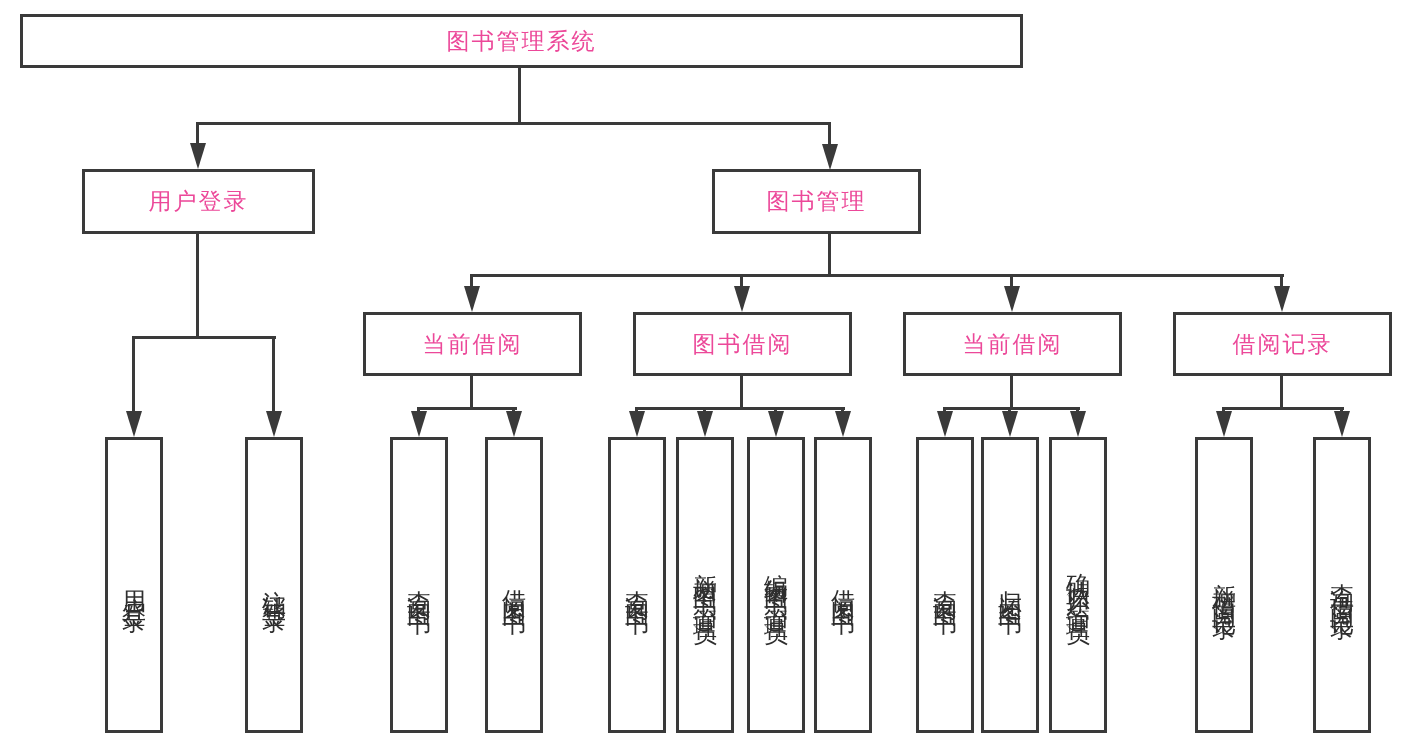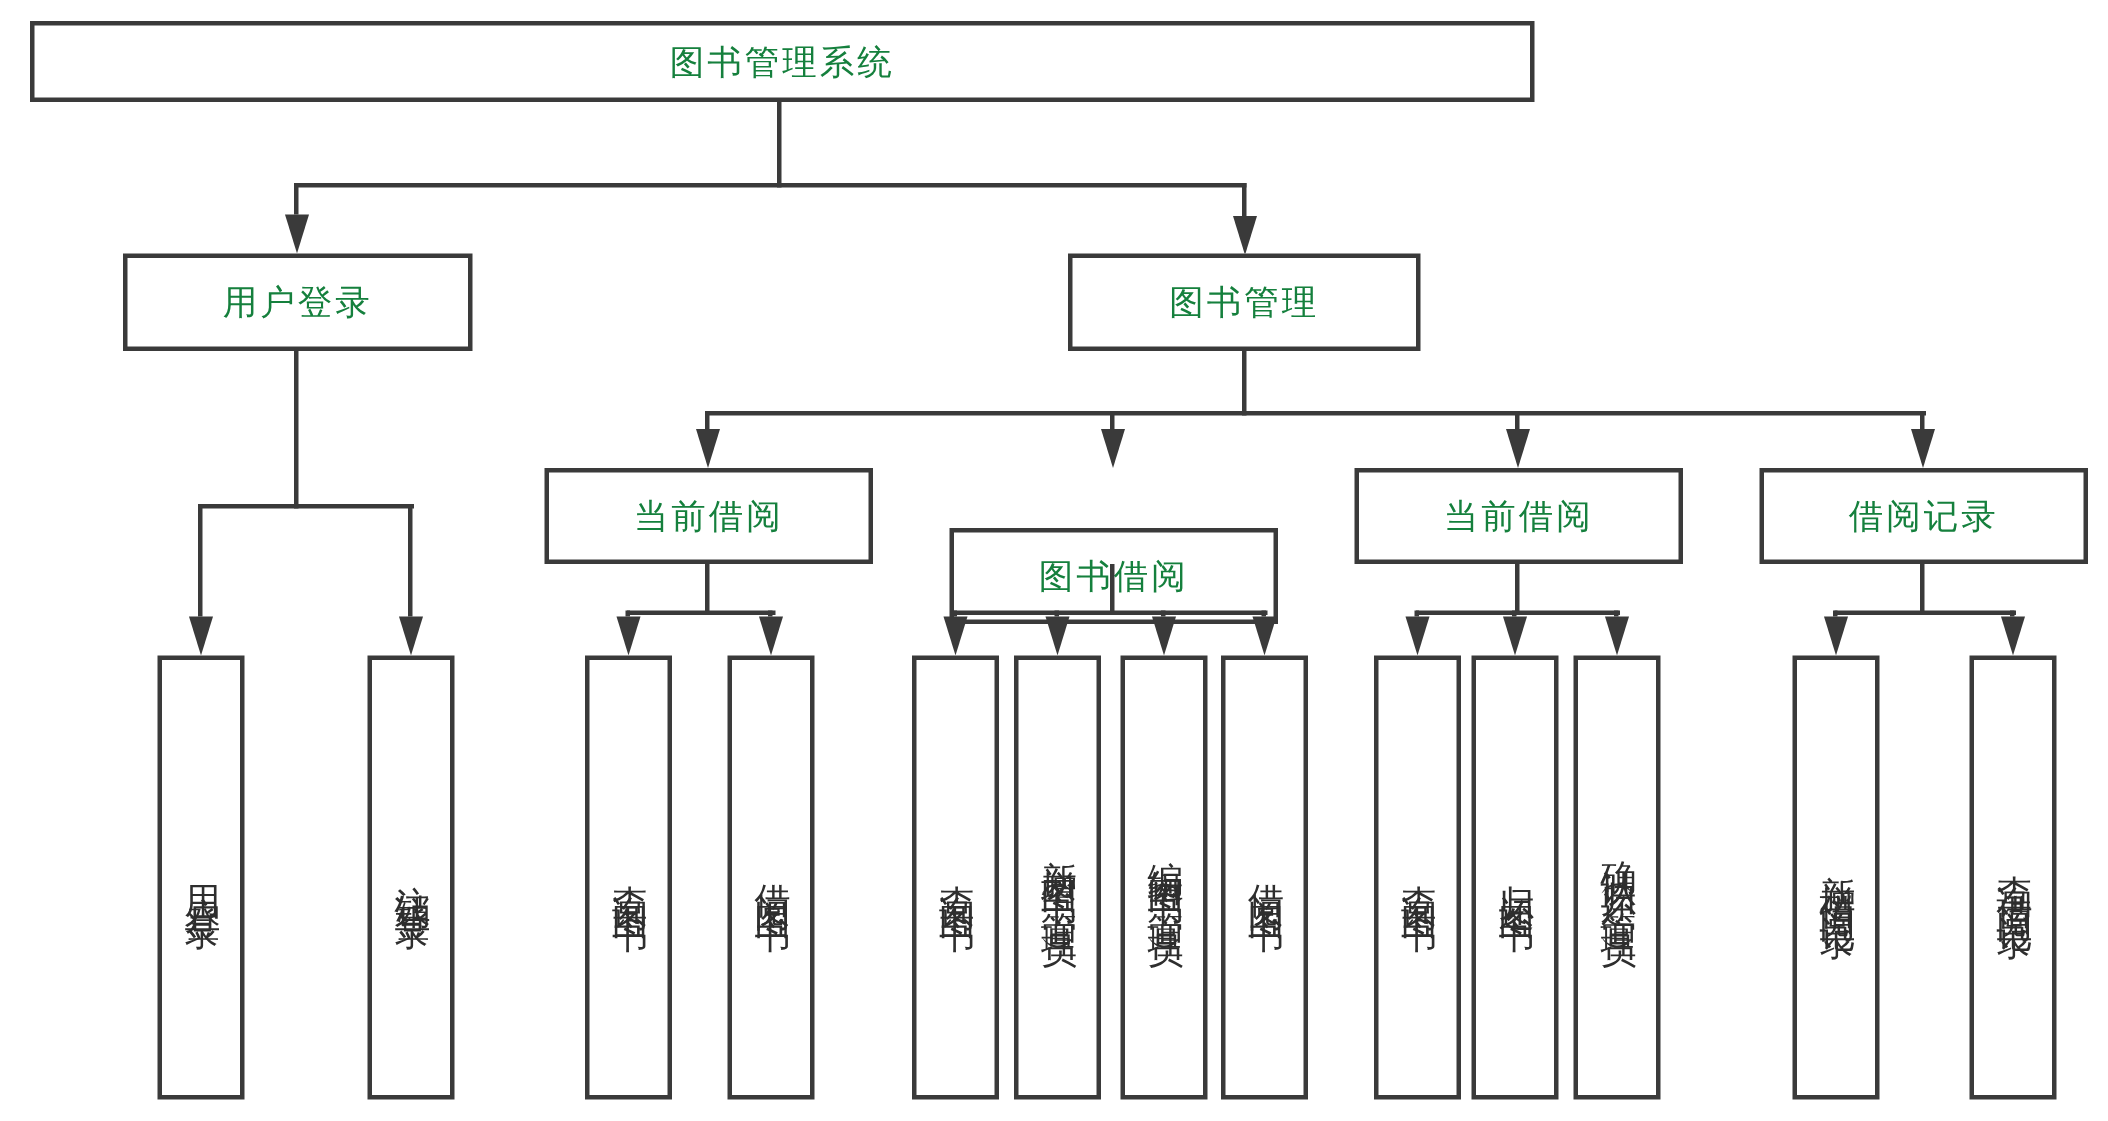--- a/index.html
+++ b/index.html
@@ -15,21 +15,21 @@
     position: absolute;
     box-sizing: border-box;
     border: 3px solid #3a3a3a;
     background: #ffffff;
     display: flex;
     align-items: center;
     justify-content: center;
   }
   .hlabel {
     font-size: 23px;
-    color: #15803d;
+    color: #ec4899;
     letter-spacing: 2px;
     white-space: nowrap;
   }
   .vlabel {
     writing-mode: vertical-rl;
     text-orientation: mixed;
     font-size: 24px;
     letter-spacing: 7px;
     color: #2e2e2e;
     line-height: 1;
@@ -70,40 +70,40 @@
   </div>
 
   <div class="line vline" style="left:518px; top:68px; height:57px;"></div>
   <div class="line hline" style="left:197px; top:122px; width:634px;"></div>
   <div class="arrow" style="left:196px; top:122px; height:21px;"></div>
   <div class="arrow" style="left:828px; top:122px; height:22px;"></div>
 
   <div class="box" style="left:82px; top:169px; width:233px; height:65px;">
     <span class="hlabel">用户登录</span>
   </div>
-  <div class="box" style="left:712px; top:169px; width:235px; height:65px;justify-content:center;">
+  <div class="box" style="left:712px; top:169px; width:209px; height:65px;justify-content:center;">
     <span class="hlabel">图书管理</span>
   </div>
 
   <div class="line vline" style="left:196px; top:233px; height:106px;"></div>
   <div class="line hline" style="left:133px; top:336px; width:143px;"></div>
   <div class="arrow" style="left:132px; top:336px; height:75px;"></div>
   <div class="arrow" style="left:272px; top:336px; height:75px;"></div>
 
   <div class="line vline" style="left:828px; top:233px; height:44px;"></div>
   <div class="line hline" style="left:471px; top:274px; width:813px;"></div>
   <div class="arrow" style="left:470px; top:274px; height:12px;"></div>
   <div class="arrow" style="left:740px; top:274px; height:12px;"></div>
   <div class="arrow" style="left:1010px; top:274px; height:12px;"></div>
   <div class="arrow" style="left:1280px; top:274px; height:12px;"></div>
 
   <div class="box" style="left:363px; top:312px; width:219px; height:64px;">
     <span class="hlabel">当前借阅</span>
   </div>
-  <div class="box" style="left:633px; top:312px; width:219px; height:64px;margin-top:40px;">
+  <div class="box" style="left:633px; top:312px; width:219px; height:64px;">
     <span class="hlabel">图书借阅</span>
   </div>
   <div class="box" style="left:903px; top:312px; width:219px; height:64px;align-items:center;">
     <span class="hlabel">当前借阅</span>
   </div>
   <div class="box" style="left:1173px; top:312px; width:219px; height:64px;">
     <span class="hlabel">借阅记录</span>
   </div>
 
   <div class="line vline" style="left:470px; top:376px; height:34px;"></div>

